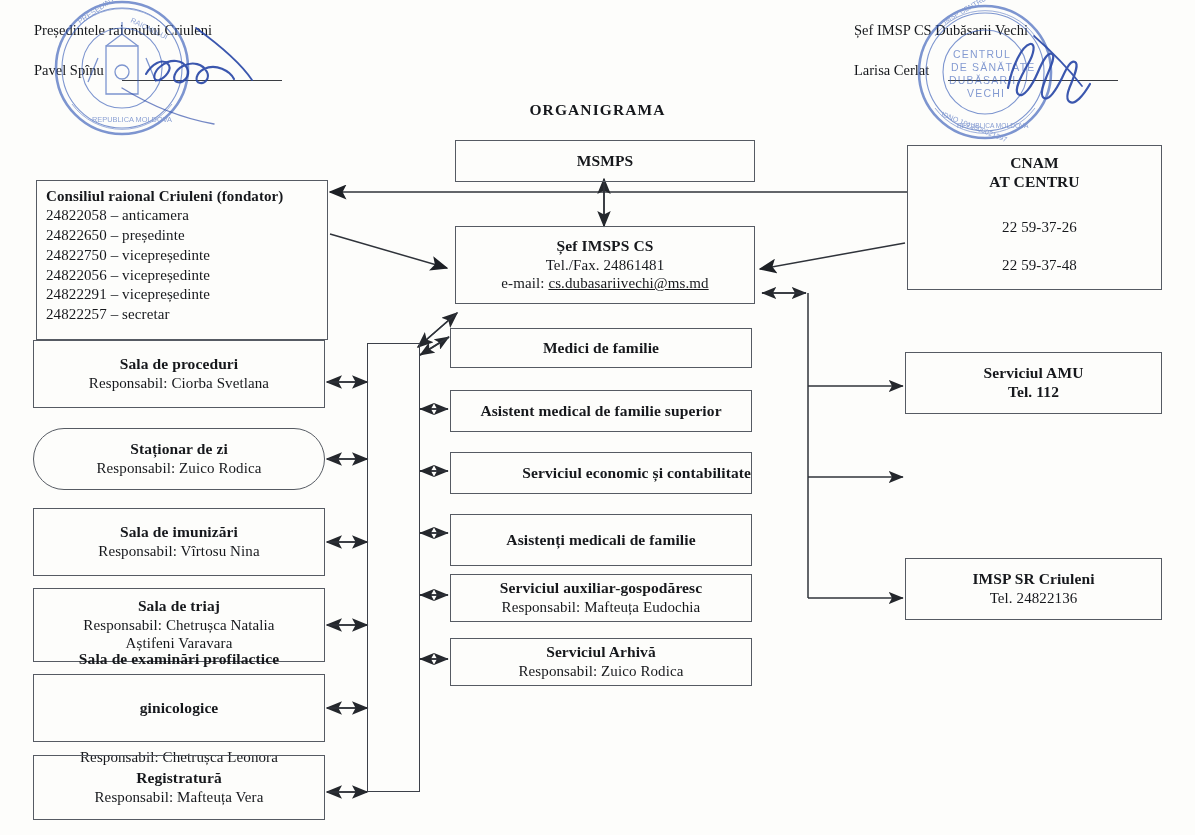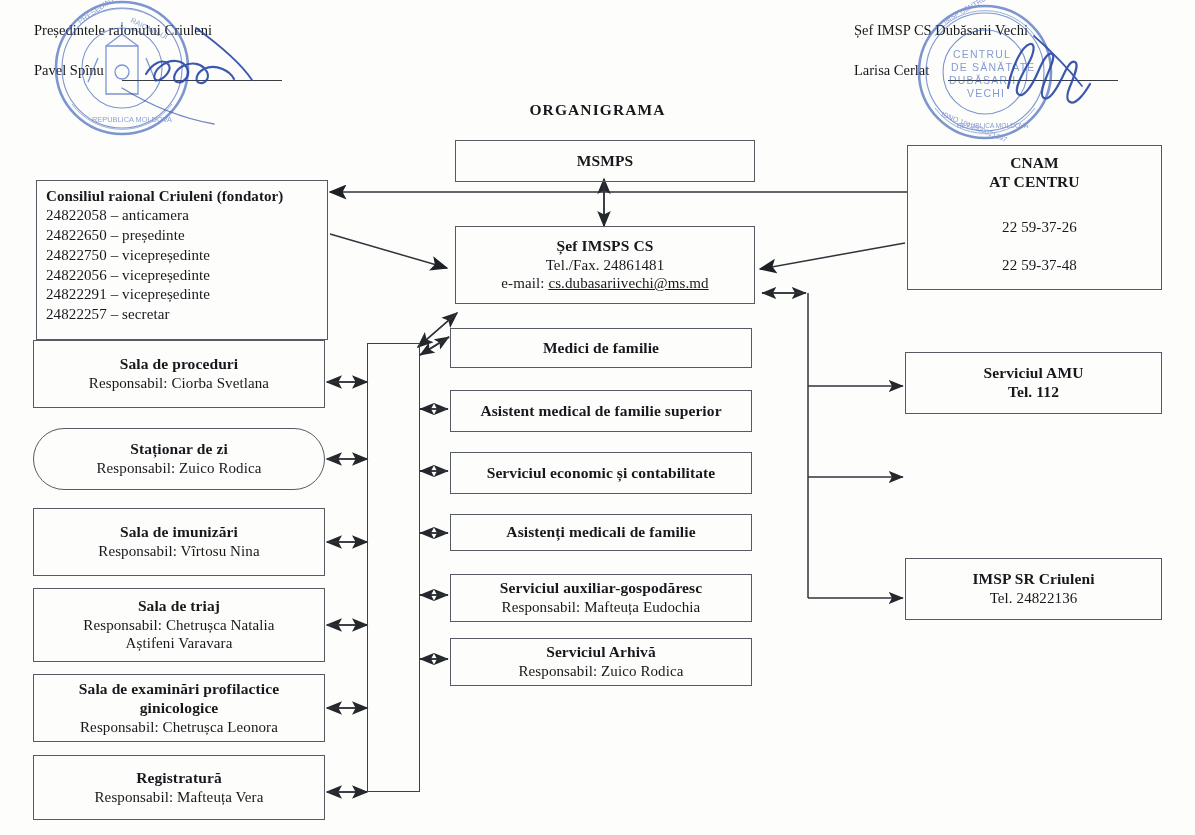--- a/index.html
+++ b/index.html
@@ -254,44 +254,44 @@
     <div class="t1">Sala de imunizări</div>
     <div class="t2">Responsabil: Vîrtosu Nina</div>
   </div>
 
   <div class="box" style="left:33px;top:588px;width:292px;height:74px;">
     <div class="t1">Sala de triaj</div>
     <div class="t2">Responsabil: Chetrușca Natalia</div>
     <div class="t2">Aștifeni Varavara</div>
   </div>
 
-  <div class="box" style="left:33px;top:674px;width:292px;height:68px;">
+  <div class="box" style="left:33px;top:674px;width:292px;height:68px;gap:30px;">
     <div class="t1">Sala de examinări profilactice</div>
     <div class="t1">ginicologice</div>
     <div class="t2">Responsabil: Chetrușca Leonora</div>
   </div>
 
   <div class="box" style="left:33px;top:755px;width:292px;height:65px;">
     <div class="t1">Registratură</div>
     <div class="t2">Responsabil: Mafteuța Vera</div>
   </div>
 
   <div class="box" style="left:450px;top:328px;width:302px;height:40px;">
     <div class="t1">Medici de familie</div>
   </div>
 
   <div class="box" style="left:450px;top:390px;width:302px;height:42px;">
     <div class="t1">Asistent medical de familie superior</div>
   </div>
 
-  <div class="box" style="left:450px;top:452px;width:302px;height:42px;">
+  <div class="box" style="left:450px;top:452px;width:302px;height:42px;align-items:flex-end;">
     <div class="t1">Serviciul economic și contabilitate</div>
   </div>
 
-  <div class="box" style="left:450px;top:514px;width:302px;height:37px;">
+  <div class="box" style="left:450px;top:514px;width:302px;height:52px;">
     <div class="t1">Asistenți medicali de familie</div>
   </div>
 
   <div class="box" style="left:450px;top:574px;width:302px;height:48px;">
     <div class="t1">Serviciul auxiliar-gospodăresc</div>
     <div class="t2">Responsabil: Mafteuța Eudochia</div>
   </div>
 
   <div class="box" style="left:450px;top:638px;width:302px;height:48px;">
     <div class="t1">Serviciul Arhivă</div>

